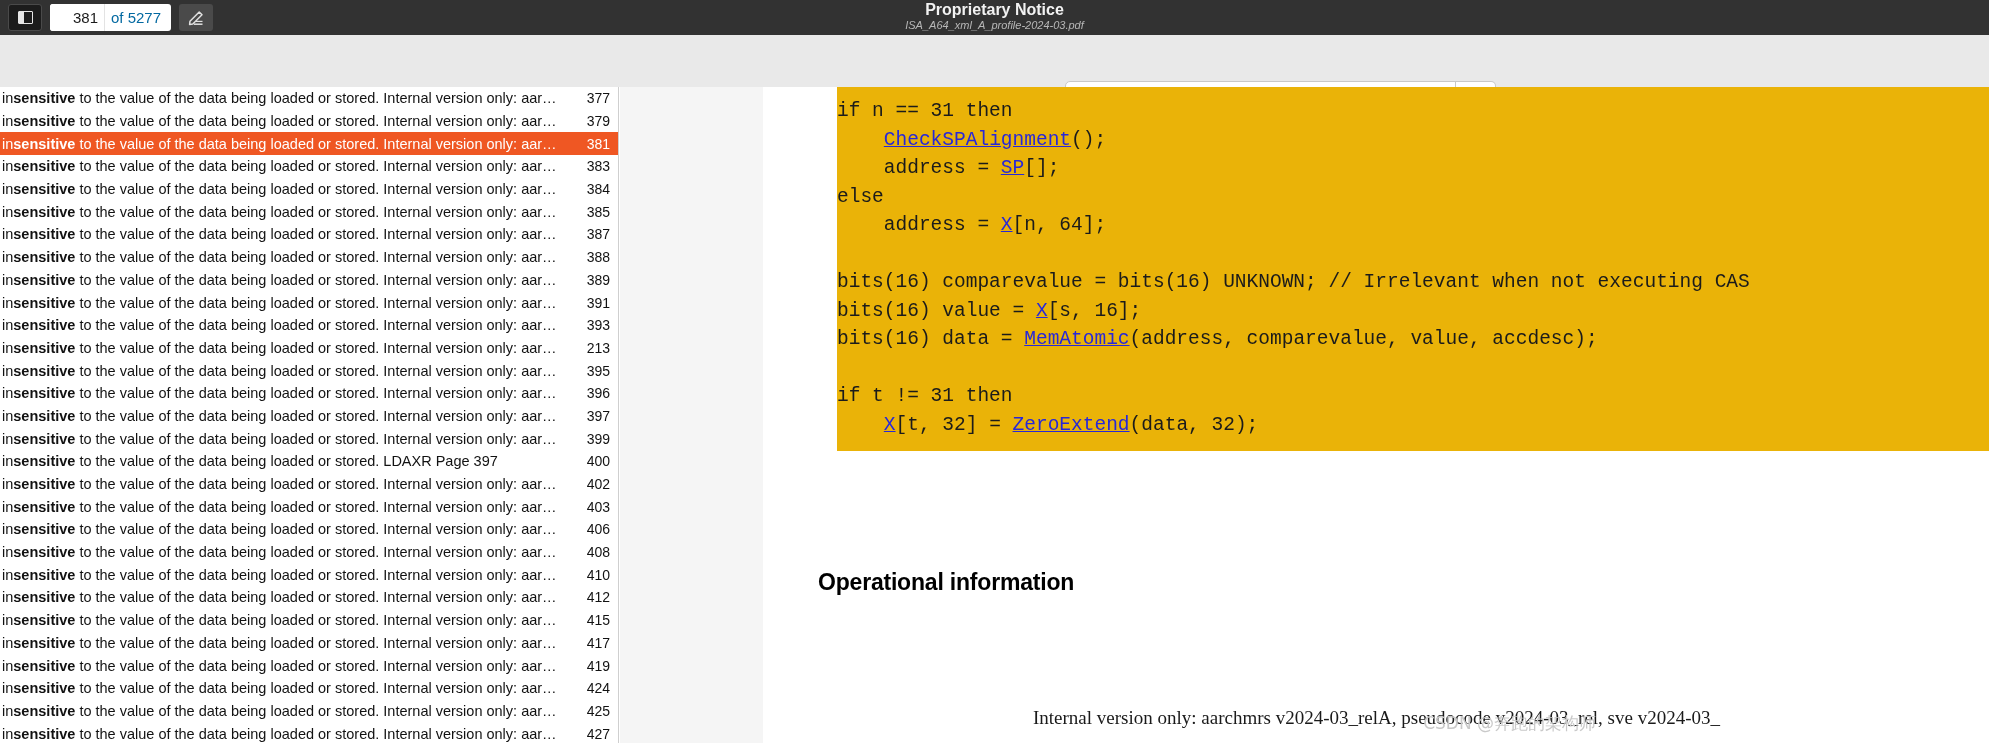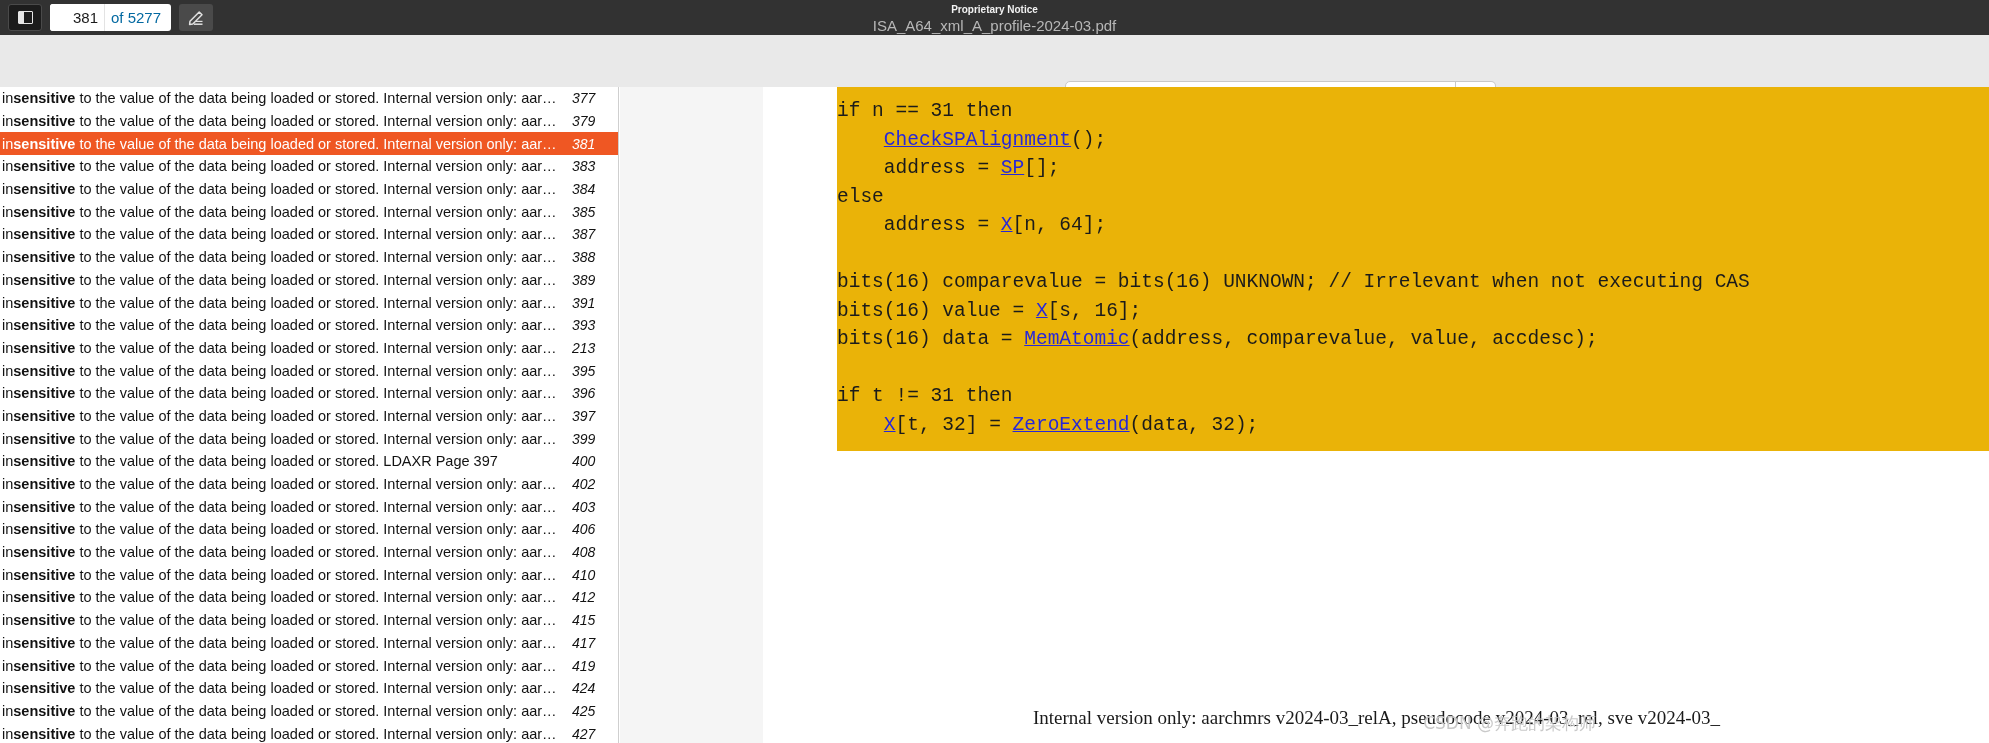--- a/index.html
+++ b/index.html
@@ -69,25 +69,25 @@
 
   .tb-center {
     position: absolute;
     left: 0; right: 0; top: 0;
     height: 35px;
     display: flex; flex-direction: column;
     align-items: center; justify-content: center;
     pointer-events: none;
   }
   .doc-title {
-    color: #f2f2f2; font-size: 10px; font-weight: bold;
+    color: #f2f2f2; font-size: 16px; font-weight: bold;
     line-height: 16px;
   }
   .doc-subtitle {
-    color: #b7b7b7; font-size: 15px; line-height: 15px;
+    color: #b7b7b7; font-size: 11px; line-height: 15px; font-style: italic;
   }
 
   
   .searchstrip {
     position: absolute; top: 35px; left: 0;
     width: 1989px; height: 52px;
     background: #e9e9e9;
   }
   .searchbox {
     position: absolute;
@@ -147,22 +147,22 @@
   .result-row.selected { background: #ef5723; color: #ffffff; }
   .r-text {
     flex: 1;
     overflow: hidden;
     text-overflow: clip;
     padding-right: 6px;
   }
   .r-text b { font-weight: bold; }
   .r-page {
     width: 46px;
+    text-align: right;
     padding-right: 8px;
-    font-style: italic;
     font-size: 14px;
   }
 
   
   .gutter {
     position: absolute;
     top: 87px; left: 620px;
     width: 143px; height: 656px;
     background: #f5f5f5;
   }
@@ -411,20 +411,21 @@
         <div class="r-page">427</div>
       </div>
     </div>
 
   <div class="gutter"></div>
 
   <div class="page">
 
     <div class="codeblock" id="codeblock"><div><span>if n == 31 then</span></div><div><span>    </span><a href="#">CheckSPAlignment</a><span>();</span></div><div><span>    address = </span><a href="#">SP</a><span>[];</span></div><div><span>else</span></div><div><span>    address = </span><a href="#">X</a><span>[n, 64];</span></div><div>&nbsp;</div><div><span>bits(16) comparevalue = bits(16) UNKNOWN; // Irrelevant when not executing CAS</span></div><div><span>bits(16) value = </span><a href="#">X</a><span>[s, 16];</span></div><div><span>bits(16) data = </span><a href="#">MemAtomic</a><span>(address, comparevalue, value, accdesc);</span></div><div>&nbsp;</div><div><span>if t != 31 then</span></div><div><span>    </span><a href="#">X</a><span>[t, 32] = </span><a href="#">ZeroExtend</a><span>(data, 32);</span></div></div>
 
+    <div class="section-h">Operational information</div>
 
 
     <div class="footer-line footer-internal">Internal version only: aarchmrs v2024-03_relA, pseudocode v2024-03_rel, sve v2024-03_</div>
 
   </div>
 
   <div class="watermark">CSDN @奔跑的架构师</div>
 </div>
 
 </body></html>

